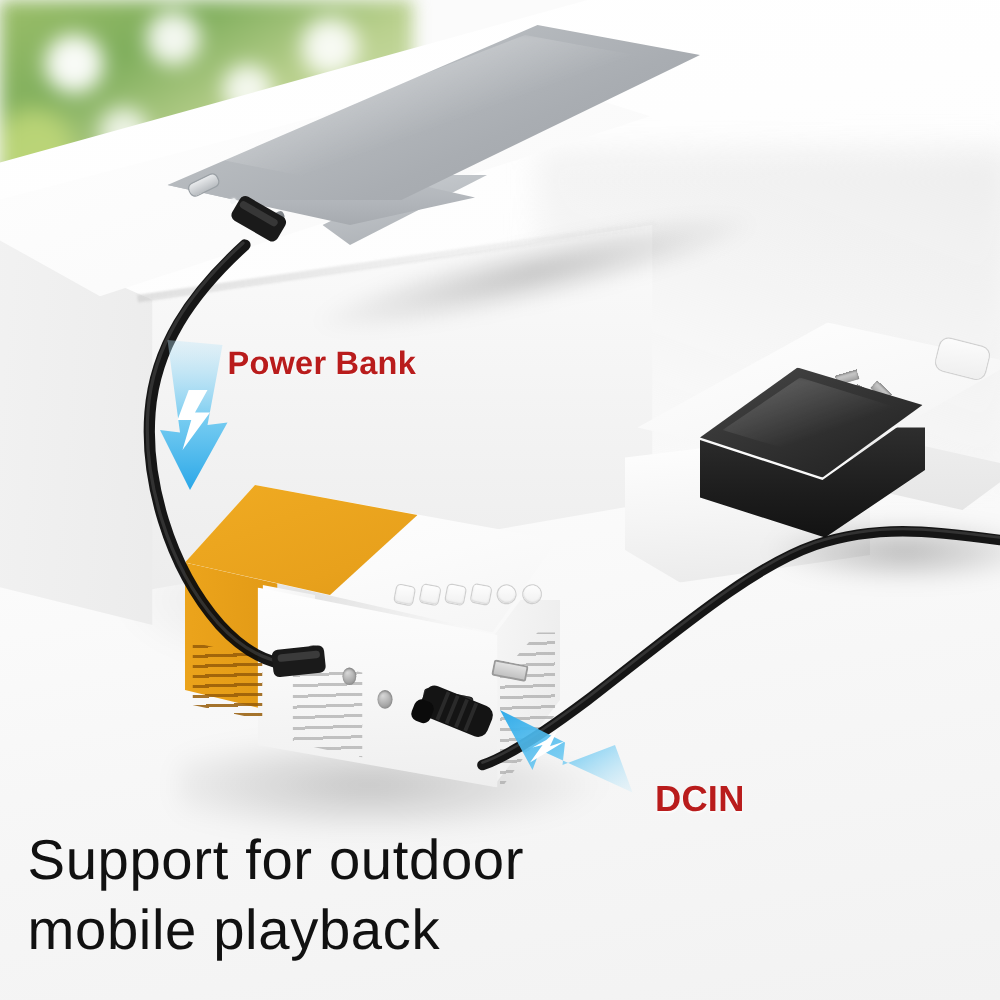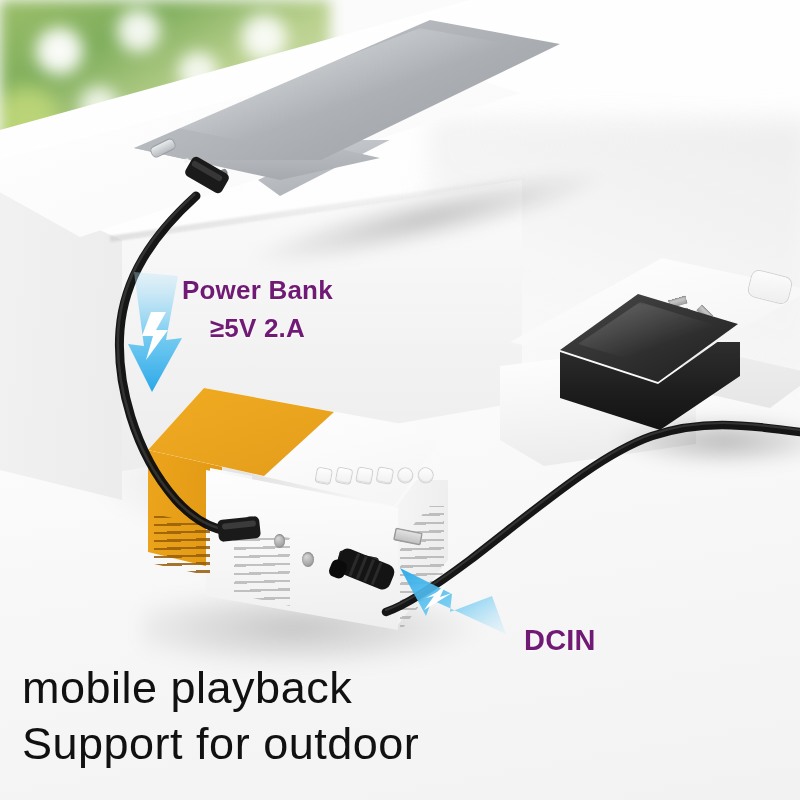--- a/index.html
+++ b/index.html
@@ -154,22 +154,22 @@
         clip-path:polygon(0 10px, 98px 42px, 180px -16px, 180px 34px, 100px 88px, 0 56px);
         border-radius:0 0 8px 8px;}
   .ad-gloss{position:absolute;left:24px;top:8px;width:150px;height:70px;
         background:linear-gradient(160deg,rgba(255,255,255,.22),rgba(255,255,255,0) 60%);
         clip-path:polygon(62px 0, 146px 26px, 80px 66px, 0 42px);filter:blur(2px);}
   .ad-shadow{position:absolute;left:60px;top:122px;width:220px;height:50px;
         background:radial-gradient(ellipse at 50% 50%, rgba(0,0,0,.26), rgba(0,0,0,0) 72%);
         filter:blur(8px);}
 
   
-  .label{position:absolute;font-weight:bold;color:#701a75;letter-spacing:.2px;
-        text-shadow:0 1px 2px rgba(255,255,255,.85);white-space:nowrap;text-align:center;}
+  .label{position:absolute;font-weight:bold;color:#b91c1c;letter-spacing:.2px;
+        text-shadow:0 1px 2px rgba(255,255,255,.85);white-space:nowrap;}
   #lbl-pb{left:182px;top:272px;font-size:26px;line-height:1.45;}
   #lbl-dc{left:524px;top:624px;font-size:29px;}
 
   
   #caption{position:absolute;left:22px;top:660px;width:520px;
         font-size:45px;line-height:1.25;color:#111;font-weight:400;
         letter-spacing:.5px;}
   #caption div{white-space:nowrap;}
 </style>
 </head>
@@ -302,23 +302,22 @@
     </g>
 
     <g>
       <path d="M506,634 L492,596 L450,612 L452,594 L400,568 L426,616 L432,600 Z" fill="url(#arrGrad2)"></path>
       <path d="M437,592 L446,584 L440,597 L452,593 L424,610 L434,596 L426,598 Z" fill="#ffffff"></path>
     </g>
   </svg>
 
   <div class="label" id="lbl-pb">
     <div>Power Bank</div>
-    <div>≥5V 2.A</div>
   </div>
 
   <div class="label" id="lbl-dc">DCIN</div>
 
   <div id="caption">
+    <div>Support for outdoor</div>
     <div>mobile playback</div>
-    <div>Support for outdoor</div>
   </div>
 
 </div>
 
 </body></html>

